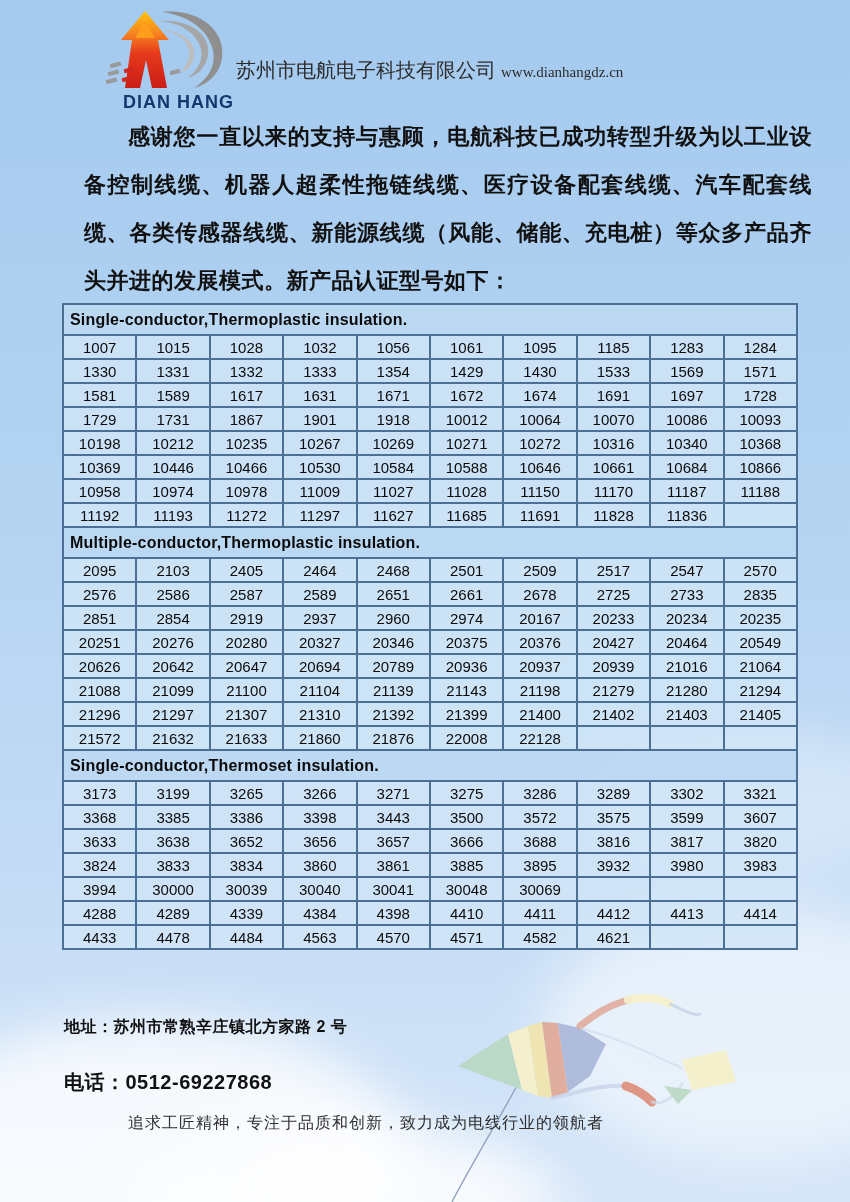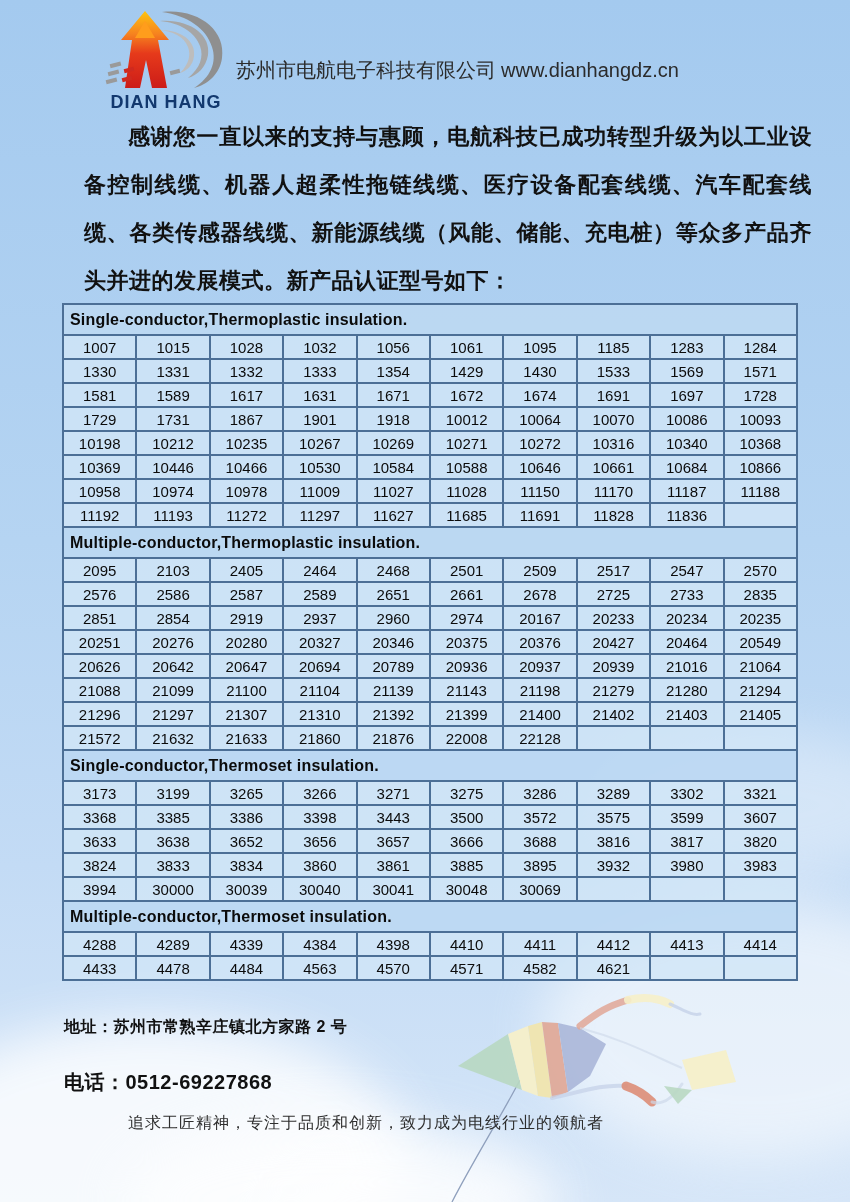--- a/index.html
+++ b/index.html
@@ -15,24 +15,24 @@
     background:linear-gradient(180deg,var(--sky-top) 0%,var(--sky-mid) 45%,#c3dbf5 72%,var(--sky-bottom) 100%);
   }
   .cloud{position:absolute;border-radius:50%;filter:blur(26px);background:#fff;pointer-events:none;}
   .cloud.c1{left:-110px;top:1020px;width:520px;height:280px;opacity:.8;}
   .cloud.c2{left:120px;top:1120px;width:420px;height:160px;opacity:.65;}
   .cloud.c3{left:540px;top:900px;width:430px;height:260px;opacity:.55;}
   .cloud.c4{left:600px;top:730px;width:320px;height:150px;opacity:.33;}
   .cloud.c5{left:250px;top:1150px;width:320px;height:110px;opacity:.5;}
 
   .logo{position:absolute;left:98px;top:8px;width:136px;text-align:center;}
-  .logo .brand{margin-top:-4px;font-weight:bold;font-size:18px;letter-spacing:1px;color:var(--brand-navy);}
+  .logo .brand{margin-top:-4px;font-weight:bold;font-size:18px;letter-spacing:1px;color:var(--brand-navy);text-align:right;}
   .company-line{position:absolute;left:236px;top:57px;font-family:"Liberation Serif",serif;
     font-size:20px;color:#2b2b2b;white-space:nowrap;}
-  .company-line .url{font-family:Liberation Sans, sans-serif;font-size:20px;}
+  .company-line .url{font-family:Liberation Serif, serif;font-size:15px;}
 
   .intro{position:absolute;left:64px;top:113px;width:728px;
     font-size:22px;font-weight:bold;color:#111;line-height:48px;
     text-align:justify;text-indent:2em;letter-spacing:.5px;margin-left:20px;}
 
   table.catalog{position:absolute;left:62px;top:303px;width:736px;
     border-collapse:collapse;table-layout:fixed;}
   table.catalog td{border:2px solid var(--table-border);background:var(--cell-bg);
     font-size:15px;color:#0b0b0b;text-align:center;height:24px;padding:0;}
   table.catalog tr.section-row td{background:var(--header-row-bg);text-align:left;
@@ -347,23 +347,20 @@
         <td>30000</td>
         <td>30039</td>
         <td>30040</td>
         <td>30041</td>
         <td>30048</td>
         <td>30069</td>
         <td></td>
         <td></td>
         <td></td>
       </tr>
-      <tr class="section-row">
-        <td colspan="10">Multiple-conductor,Thermoset insulation.</td>
-      </tr>
       <tr>
         <td>4288</td>
         <td>4289</td>
         <td>4339</td>
         <td>4384</td>
         <td>4398</td>
         <td>4410</td>
         <td>4411</td>
         <td>4412</td>
         <td>4413</td>

